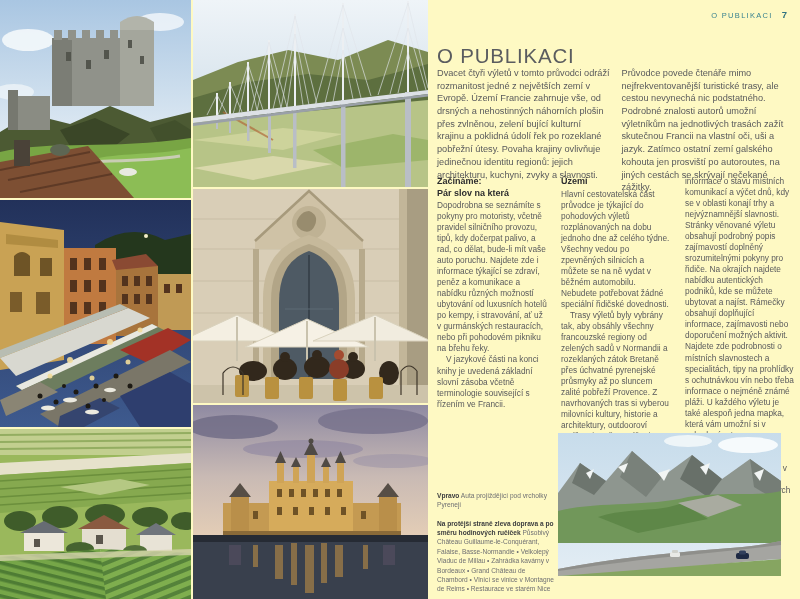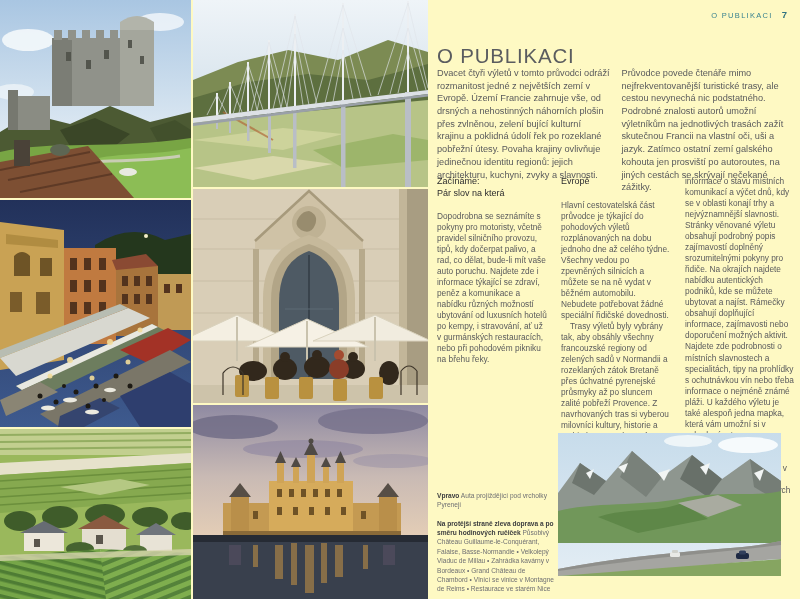--- a/index.html
+++ b/index.html
@@ -12,21 +12,21 @@
   .running-head{position:absolute;top:9px;right:13px;font-size:7.5px;letter-spacing:1.3px;
                 color:#37818f;white-space:nowrap;}
   .running-head .page-num{font-weight:bold;font-size:9.5px;letter-spacing:0;margin-left:9px;color:#2f7280;}
   .page-title{position:absolute;left:437px;top:30px;font-size:20.5px;font-weight:400;
               letter-spacing:0.8px;color:#5a5c5f;}
   .intro{position:absolute;left:437px;top:67px;width:358px;display:flex;gap:11px;}
   .intro .icol{width:174px;font-size:9.2px;line-height:1.38;color:#595a5c;}
   .intro p{margin:0;}
   .cols{position:absolute;left:437px;top:176px;width:358px;display:flex;gap:14px;}
   .col{width:110px;font-size:8.3px;line-height:1.33;color:#595a5c;}
-  .col h3{margin:0 0 12px 0;font-size:9px;line-height:1.28;color:#2c2c2e;font-weight:normal;}
+  .col h3{margin:0 0 1px 0;font-size:9px;line-height:1.28;color:#2c2c2e;font-weight:bold;}
   .col p{margin:0;}
   .col p + p{text-indent:9px;}
   .captions{position:absolute;left:437px;top:491px;width:121px;font-size:6.6px;line-height:1.42;
             color:#6e6f72;}
   .cap1{margin:0 0 9px 0;}
   .cap2{margin:0;}
   .cap-label{font-weight:bold;color:#3b3c3e;}
 </style>
 </head>
 <body>
@@ -413,23 +413,24 @@
       <div class="icol">
         <p>Průvodce povede čtenáře mimo nejfrekventovanější turistické trasy, ale cestou nevynechá nic podstatného. Podrobné znalosti autorů umožní výletníkům na jednotlivých trasách zažít skutečnou Francii na vlastní oči, uši a jazyk. Zatímco ostatní zemí galského kohouta jen prosviští po autoroutes, na jiných cestách se skrývají nečekané zážitky.</p>
       </div>
     </div>
 
     <div class="cols">
       <div class="col">
         <h3><span>Začínáme:</span><br>
           <span>Pár slov na která</span></h3>
         <p>Dopodrobna se seznámíte s pokyny pro motoristy, včetně pravidel silničního provozu, tipů, kdy dočerpat palivo, a rad, co dělat, bude-li mít vaše auto poruchu. Najdete zde i informace týkající se zdraví, peněz a komunikace a nabídku různých možností ubytování od luxusních hotelů po kempy, i stravování, ať už v gurmánských restauracích, nebo při pohodovém pikniku na břehu řeky.</p>
+        <p>V jazykové části na konci knihy je uvedená základní slovní zásoba včetně terminologie související s řízením ve Francii.</p>
       </div>
       <div class="col">
-        <h3>Evropě</h3>
+        <h3>Území</h3>
         <p>Hlavní cestovatelská část průvodce je týkající do pohodových výletů rozplánovaných na dobu jednoho dne až celého týdne. Všechny vedou po zpevněných silnicích a můžete se na ně vydat v běžném automobilu. Nebudete potřebovat žádné speciální řidičské dovednosti.</p>
         <p>Trasy výletů byly vybrány tak, aby obsáhly všechny francouzské regiony od zelených sadů v Normandii a rozeklaných zátok Bretaně přes úchvatné pyrenejské průsmyky až po sluncem zalité pobřeží Provence. Z navrhovaných tras si vyberou milovníci kultury, historie a architektury, outdooroví nadšenci, rodiny s dětmi, příznivci skvělých vín a gastronomie i ti, kteří se rádi vydávají po opuštěných cestách.</p>
         <p>Pro usnadnění výběru a plánování trasy je na úvodní straně vždy uveden seznam hlavních zajímavostí a přehledný itinerář. Najdete zde tipy, ve kterém období roku je výlet nejvhodnější,</p>
       </div>
       <div class="col">
         <p>informace o stavu místních komunikací a výčet dnů, kdy se v oblasti konají trhy a nejvýznamnější slavnosti. Stránky věnované výletu obsahují podrobný popis zajímavostí doplněný srozumitelnými pokyny pro řidiče. Na okrajích najdete nabídku autentických podniků, kde se můžete ubytovat a najíst. Rámečky obsahují doplňující informace, zajímavosti nebo doporučení možných aktivit. Najdete zde podrobnosti o místních slavnostech a specialitách, tipy na prohlídky s ochutnávkou vín nebo třeba informace o nejméně známé pláži. U každého výletu je také alespoň jedna mapka, která vám umožní si v pohodovém tempu a s občasnými zastávkami vychutnat dvouhodinovou procházku po městě nebo v přírodě.</p>
         <p>Díky flexibilitě jednotlivých výletů je možné některé z nich v rámci delší putovní dovolené propojit, nebo je naopak rozdělit na jednodenní hvězdicové vyjížďky ze základny v daném regionu.</p>
       </div>
     </div>
 

